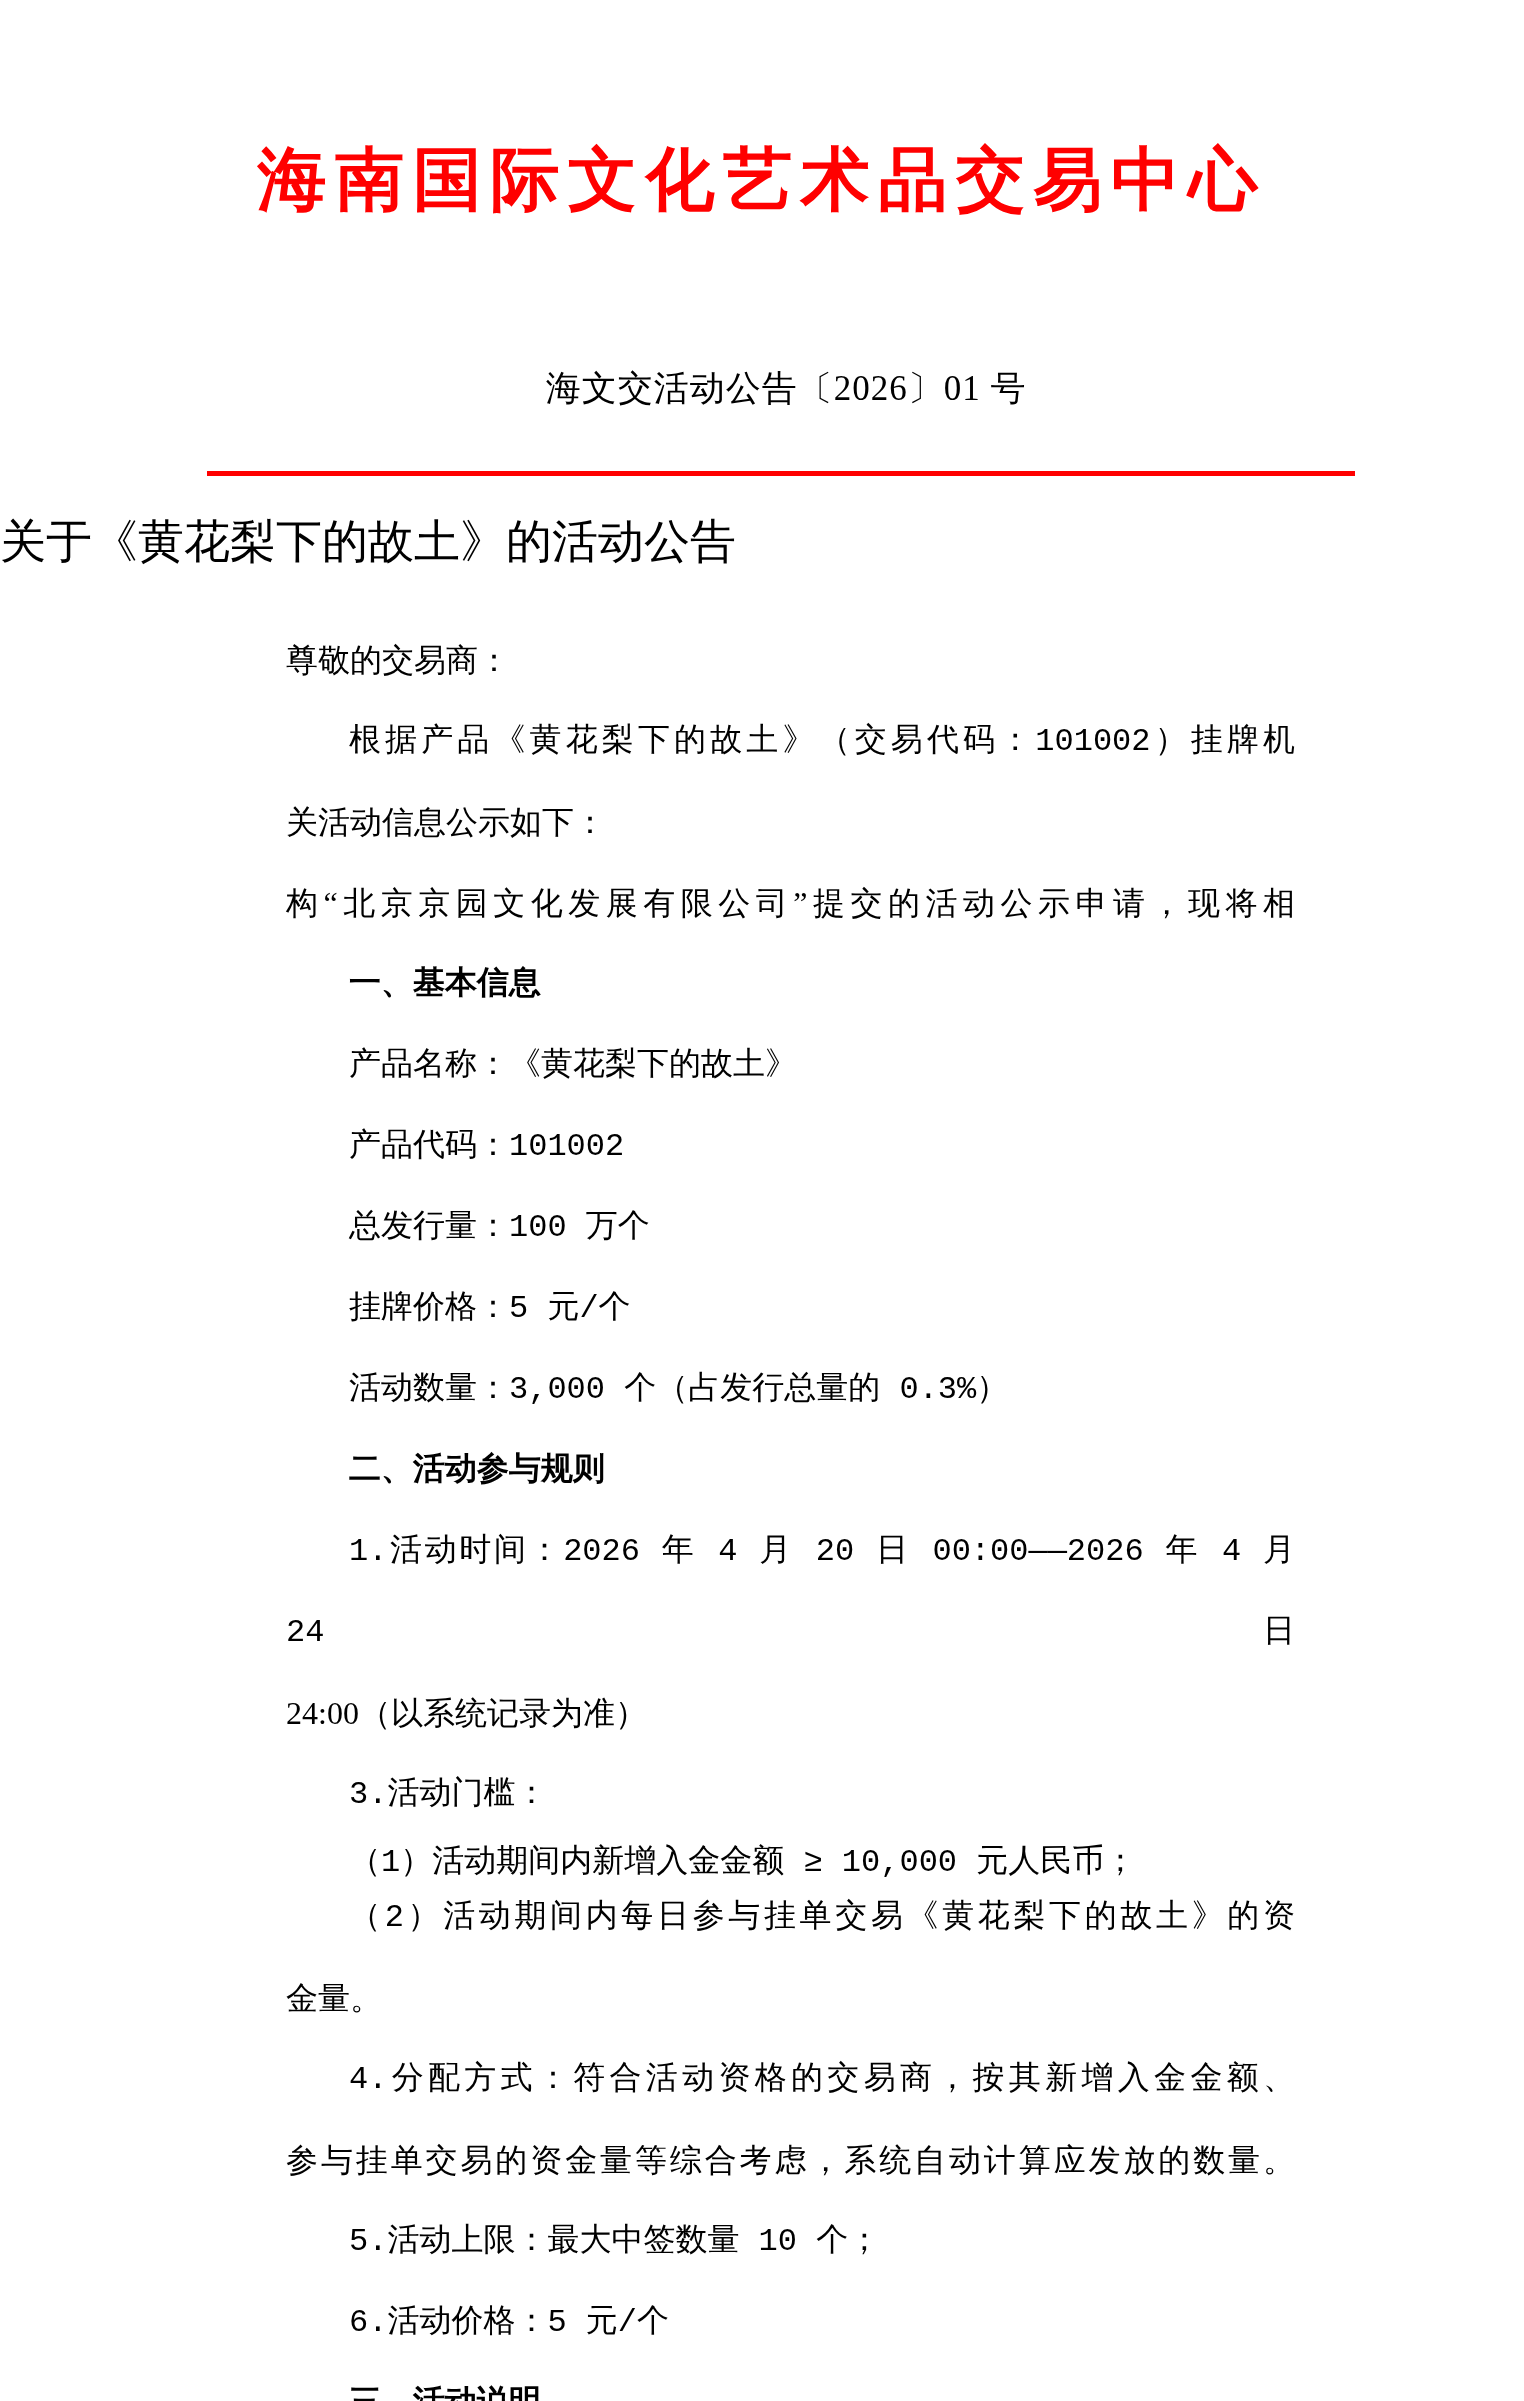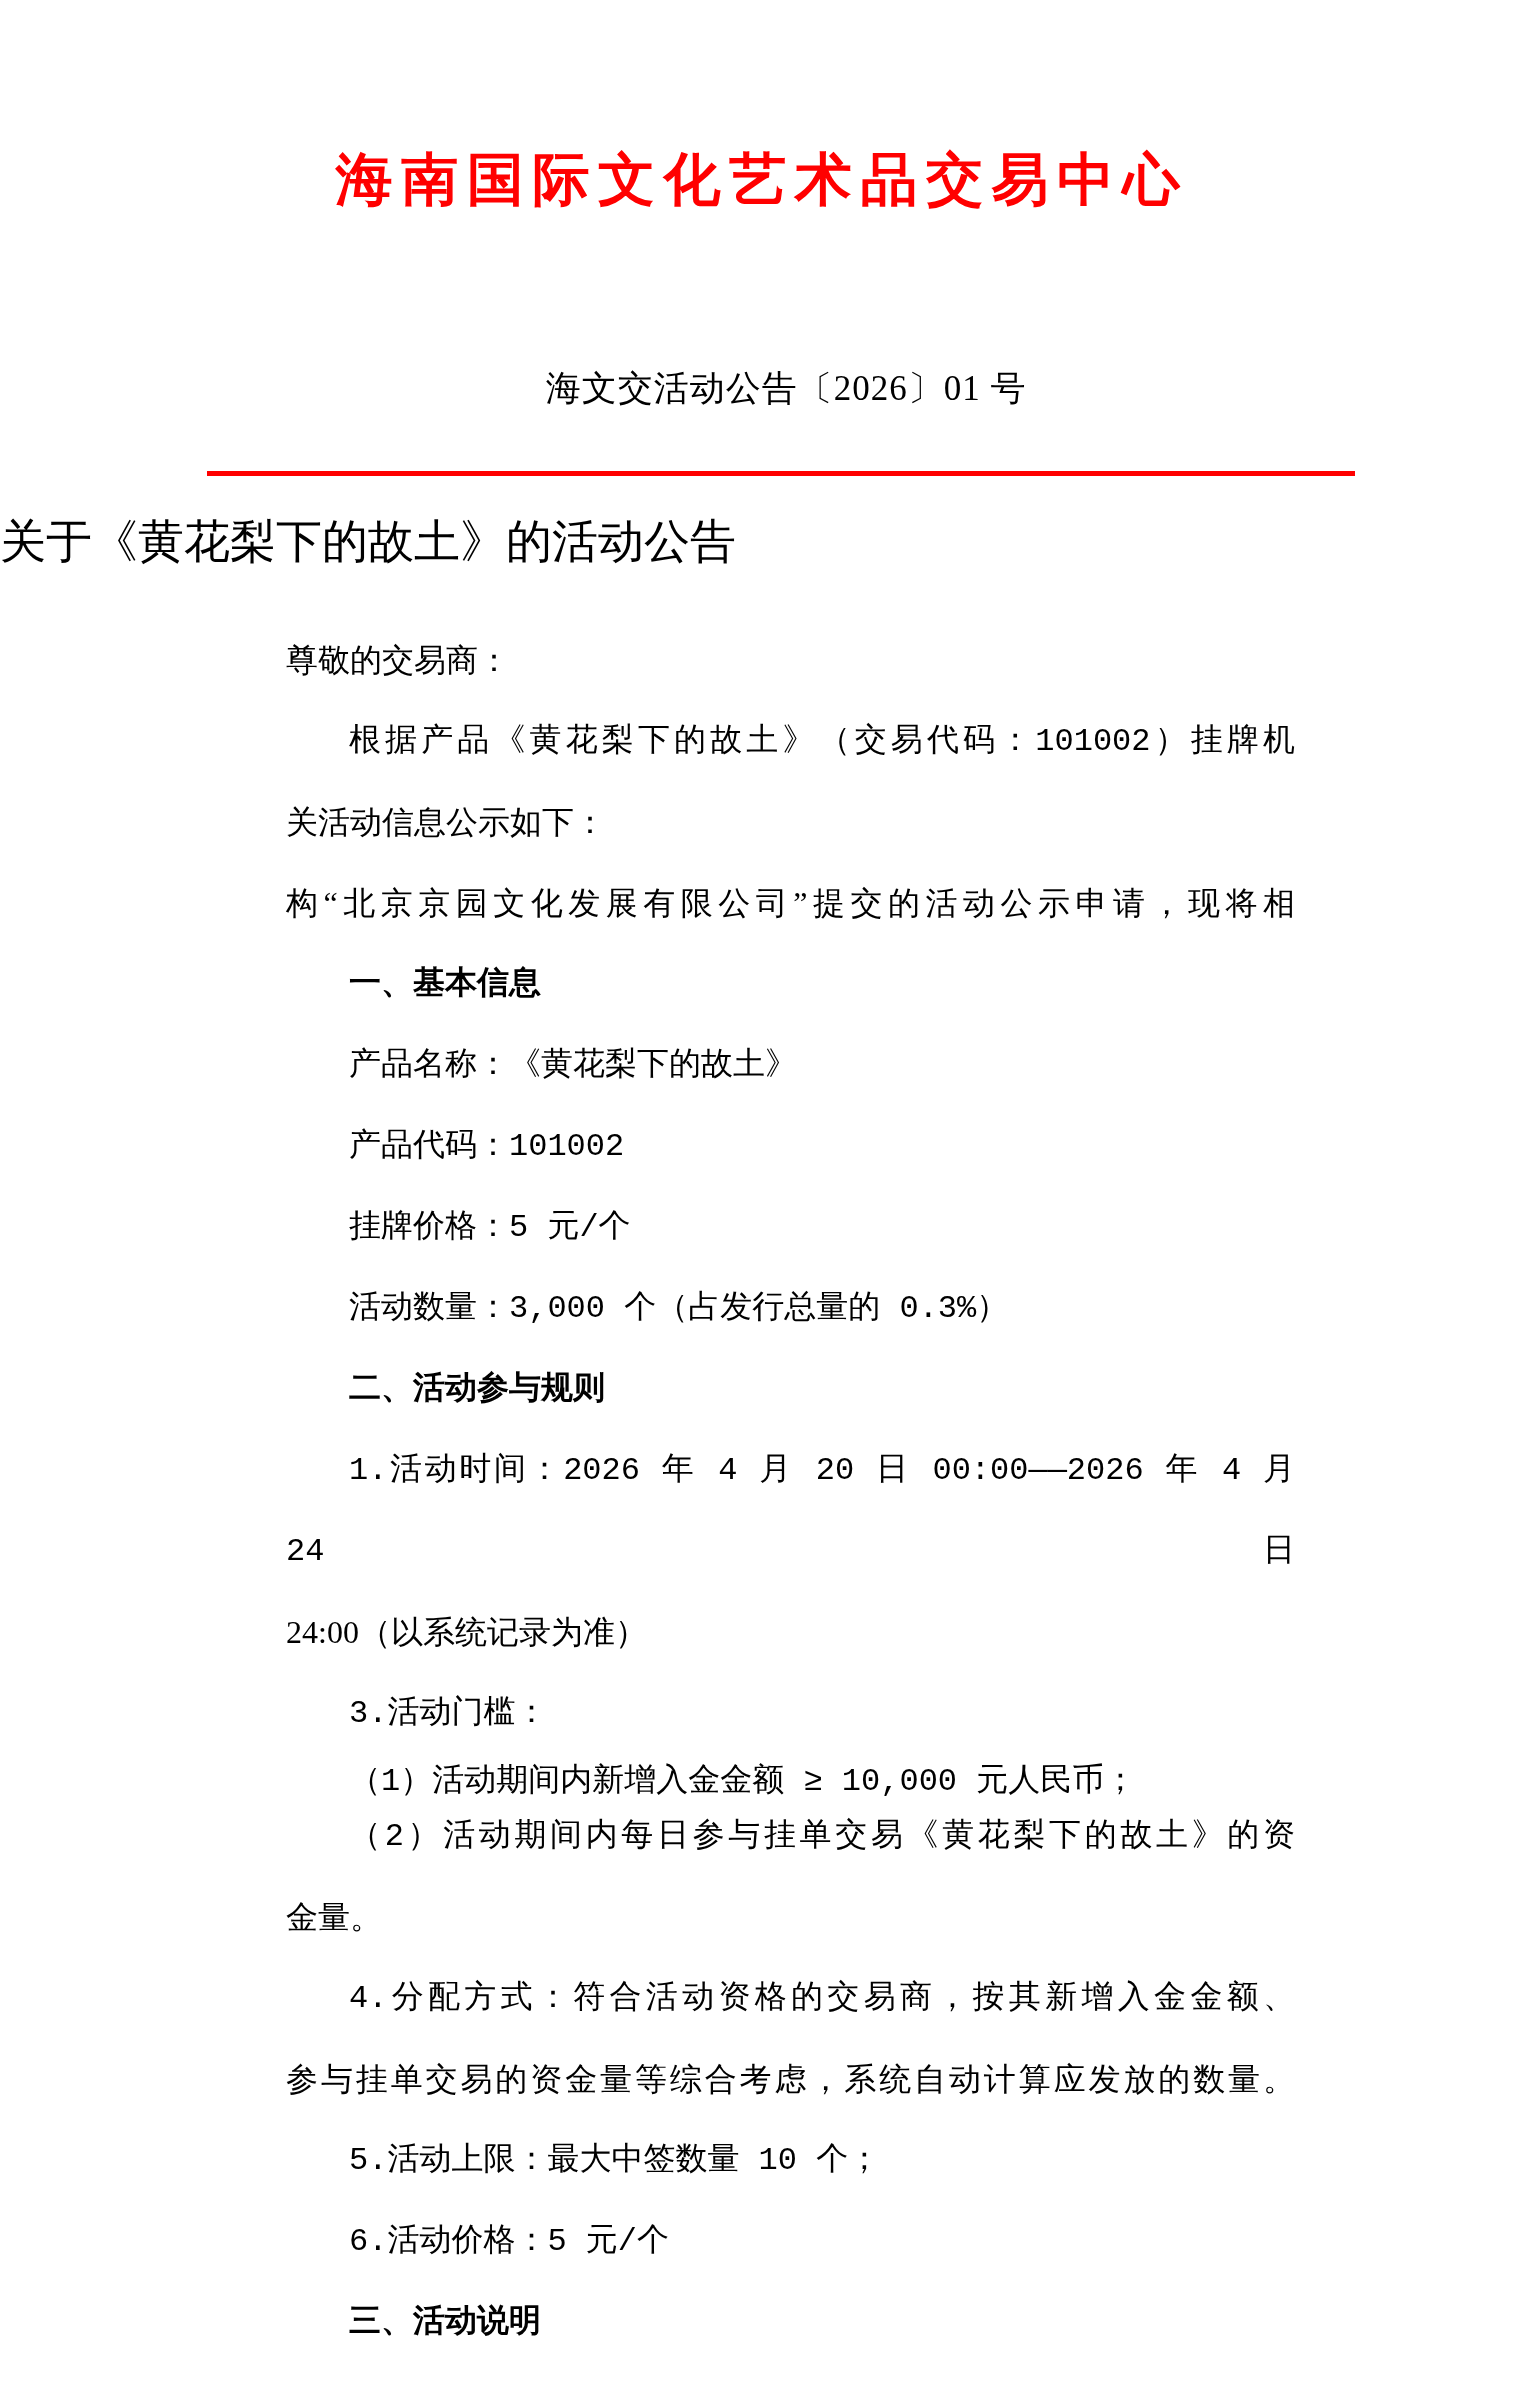--- a/index.html
+++ b/index.html
@@ -9,21 +9,21 @@
     height: 3340px;
     background: #ffffff;
     overflow: hidden;
     font-family: "Liberation Serif", "DejaVu Serif", serif;
     color: #000000;
   }
   .org-title {
     padding-top: 132px;
     line-height: 96px;
     text-align: center;
-    font-size: 57px;
+    font-size: 69px;
     font-weight: bold;
     letter-spacing: 8.6px;
     white-space: nowrap;
   }
   .doc-number {
     margin-top: 139px;
     line-height: 43px;
     text-align: center;
     font-size: 35px;
     letter-spacing: 1px;
@@ -80,20 +80,21 @@
   <div class="doc-title">关于《黄花梨下的故土》的活动公告</div>
 
   <div class="body-block">
       <div class="line">尊敬的交易商：</div>
       <div class="line indent justify">根据产品《黄花梨下的故土》（交易代码：101002）挂牌机</div>
       <div class="line">关活动信息公示如下：</div>
       <div class="line justify">构“北京京园文化发展有限公司”提交的活动公示申请，现将相</div>
       <div class="line indent bold">一、基本信息</div>
       <div class="line indent">产品名称：《黄花梨下的故土》</div>
       <div class="line indent">产品代码：101002</div>
+      <div class="line indent">总发行量：100 万个</div>
       <div class="line indent">挂牌价格：5 元/个</div>
       <div class="line indent">活动数量：3,000 个（占发行总量的 0.3%）</div>
       <div class="line indent bold">二、活动参与规则</div>
       <div class="line indent justify">1.活动时间：2026 年 4 月 20 日 00:00——2026 年 4 月 24 日</div>
       <div class="line">24:00（以系统记录为准）</div>
       <div class="line indent">3.活动门槛：</div>
       <div class="line indent tight">（1）活动期间内新增入金金额 ≥ 10,000 元人民币；</div>
       <div class="line indent justify">（2）活动期间内每日参与挂单交易《黄花梨下的故土》的资</div>
       <div class="line">金量。</div>
       <div class="line indent justify">4.分配方式：符合活动资格的交易商，按其新增入金金额、</div>

